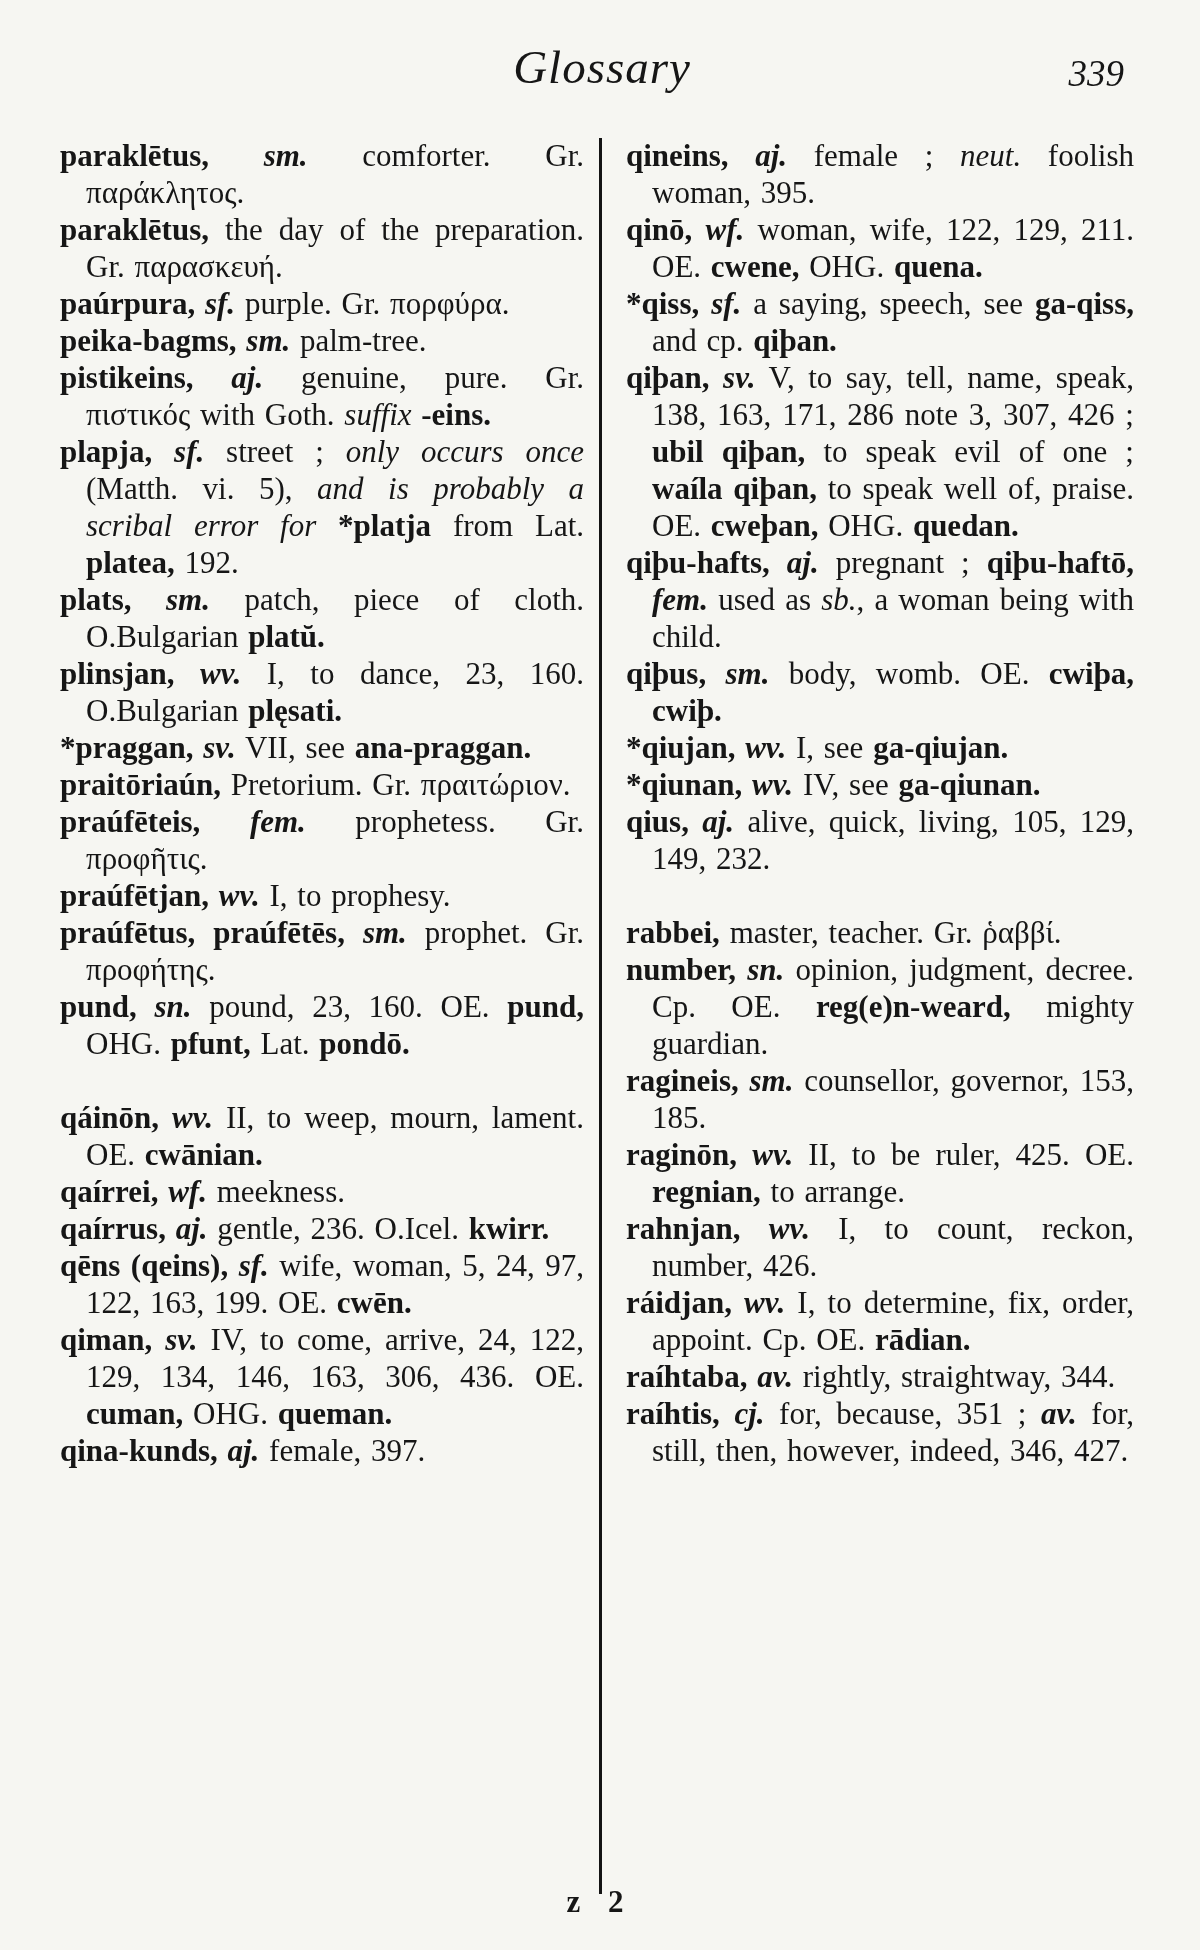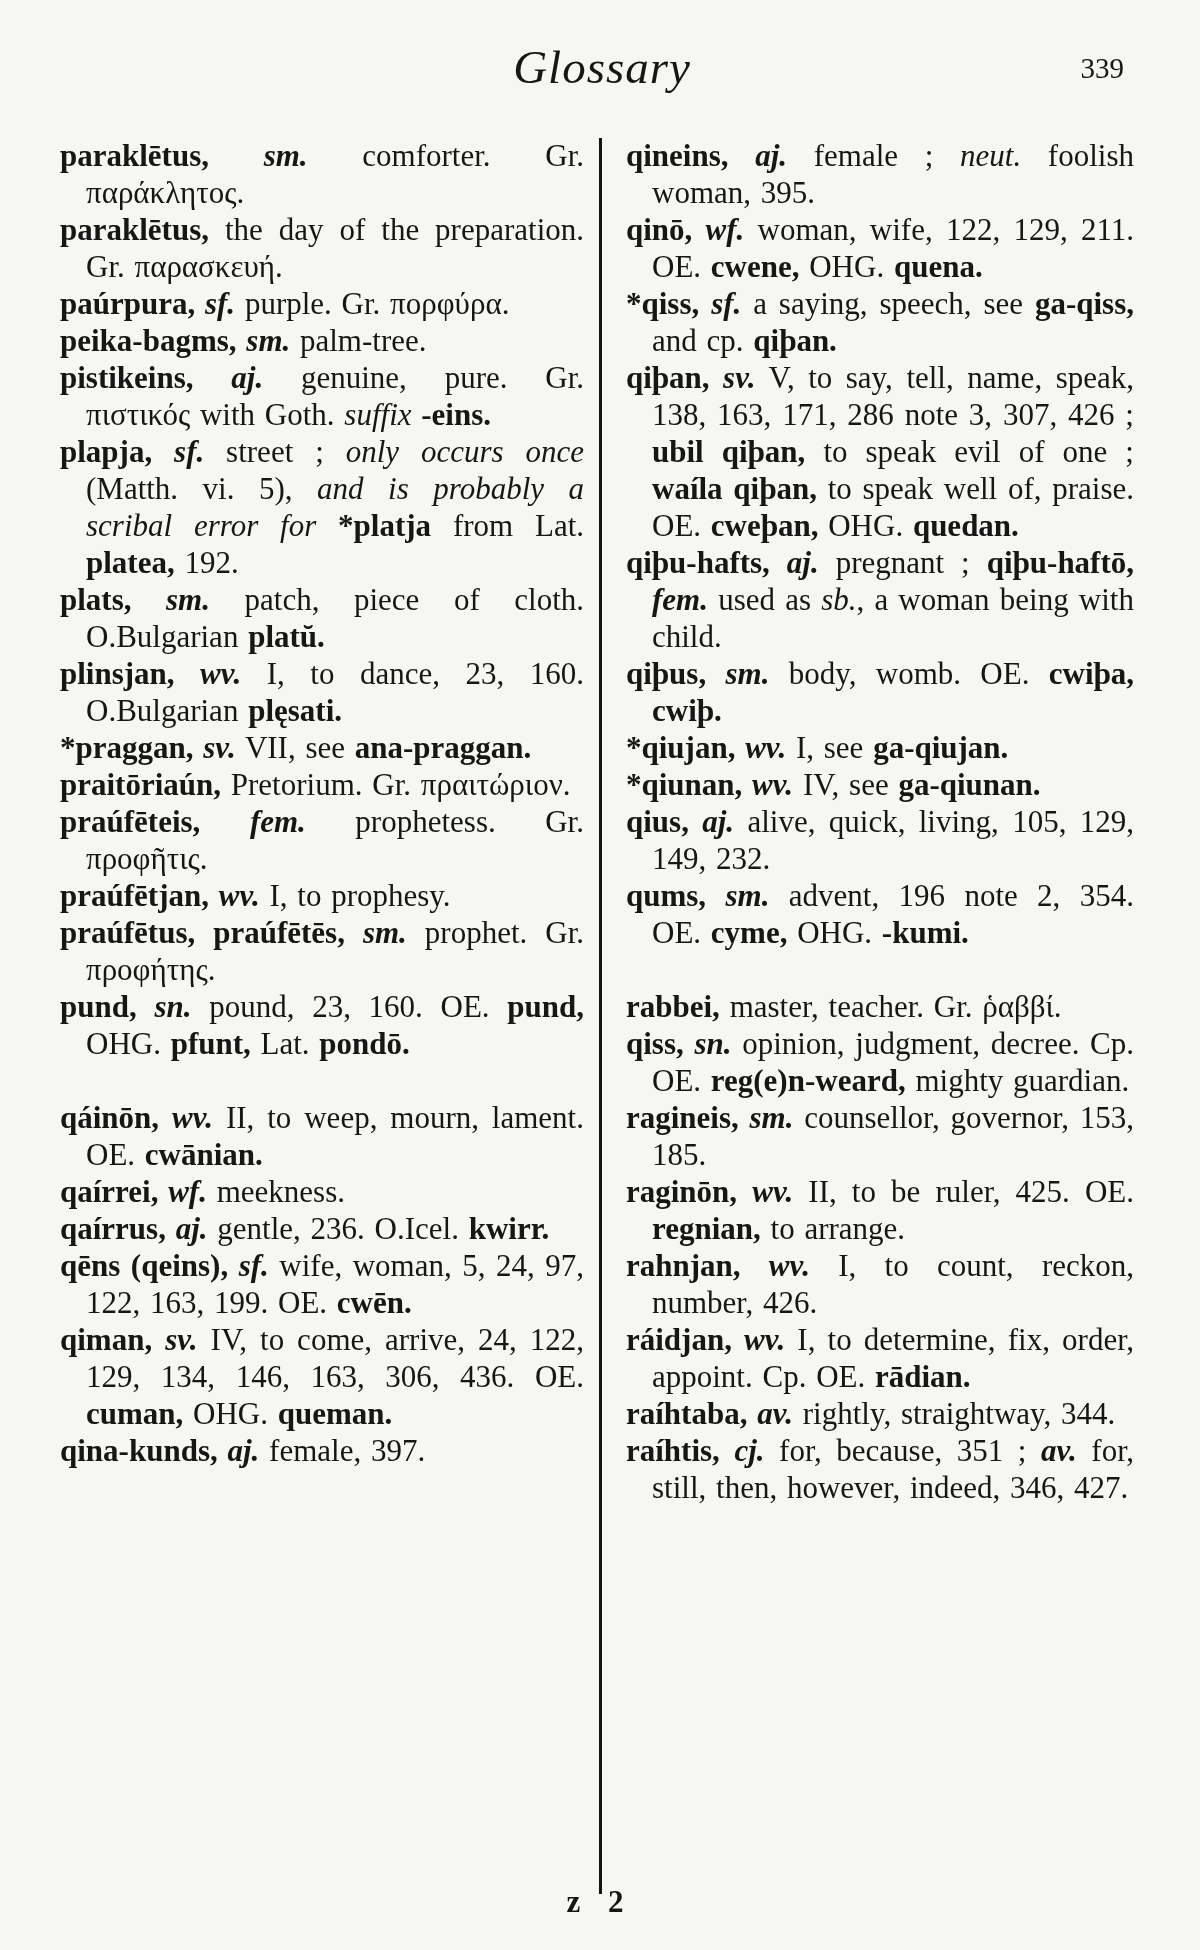--- a/index.html
+++ b/index.html
@@ -14,21 +14,22 @@
   .page{position:absolute;inset:0;}
   .running-head{
     position:absolute;top:40px;left:4px;right:0;
     text-align:center;
     font-style:italic;
     font-size:47px;
     letter-spacing:1px;
   }
   .page-number{
     position:absolute;top:52px;right:76px;
-    font-size:29px;
+    font-size:37px;
+    font-style:italic;
   }
   .column-divider{
     position:absolute;left:599px;top:138px;
     width:3px;height:1756px;
     background:#141414;
   }
   .col{
     position:absolute;top:137px;
   }
   .col-left{left:60px;width:524px;}
@@ -92,23 +93,22 @@
   <div class="col col-right">
       <p class="entry"><span class="seg-b">qineins, </span><span class="seg-bi">aj.</span><span class="seg-n"> female ; </span><span class="seg-i">neut.</span><span class="seg-n"> foolish woman, 395.</span></p>
       <p class="entry"><span class="seg-b">qinō, </span><span class="seg-bi">wf.</span><span class="seg-n"> woman, wife, 122, 129, 211. OE. </span><span class="seg-b">cwene,</span><span class="seg-n"> OHG. </span><span class="seg-b">quena.</span></p>
       <p class="entry"><span class="seg-b">*qiss, </span><span class="seg-bi">sf.</span><span class="seg-n"> a saying, speech, see </span><span class="seg-b">ga-qiss,</span><span class="seg-n"> and cp. </span><span class="seg-b">qiþan.</span></p>
       <p class="entry"><span class="seg-b">qiþan, </span><span class="seg-bi">sv.</span><span class="seg-n"> V, to say, tell, name, speak, 138, 163, 171, 286 note 3, 307, 426 ; </span><span class="seg-b">ubil qiþan,</span><span class="seg-n"> to speak evil of one ; </span><span class="seg-b">waíla qiþan,</span><span class="seg-n"> to speak well of, praise. OE. </span><span class="seg-b">cweþan,</span><span class="seg-n"> OHG. </span><span class="seg-b">quedan.</span></p>
       <p class="entry"><span class="seg-b">qiþu-hafts, </span><span class="seg-bi">aj.</span><span class="seg-n"> pregnant ; </span><span class="seg-b">qiþu-haftō, </span><span class="seg-bi">fem.</span><span class="seg-n"> used as </span><span class="seg-i">sb.</span><span class="seg-n">, a woman being with child.</span></p>
       <p class="entry"><span class="seg-b">qiþus, </span><span class="seg-bi">sm.</span><span class="seg-n"> body, womb. OE. </span><span class="seg-b">cwiþa, cwiþ.</span></p>
       <p class="entry"><span class="seg-b">*qiujan, </span><span class="seg-bi">wv.</span><span class="seg-n"> I, see </span><span class="seg-b">ga-qiujan.</span></p>
       <p class="entry"><span class="seg-b">*qiunan, </span><span class="seg-bi">wv.</span><span class="seg-n"> IV, see </span><span class="seg-b">ga-qiunan.</span></p>
       <p class="entry"><span class="seg-b">qius, </span><span class="seg-bi">aj.</span><span class="seg-n"> alive, quick, living, 105, 129, 149, 232.</span></p>
-      <p class="entry"><span class="seg-b">qums, </span><span class="seg-bi">sm.</span><span class="seg-n"> advent, 196 note 2, 354. OE. </span><span class="seg-b">cyme,</span><span class="seg-n"> OHG. </span><span class="seg-b">-kumi.</span></p>
       <p class="entry gap"><span class="seg-b">rabbei, </span><span class="seg-n">master, teacher. Gr. ῥαββί.</span></p>
-      <p class="entry"><span class="seg-b">qiss, </span><span class="seg-bi">sn.</span><span class="seg-n"> opinion, judgment, decree. Cp. OE. </span><span class="seg-b">reg(e)n-weard,</span><span class="seg-n"> mighty guardian.</span></p>
+      <p class="entry"><span class="seg-b">number, </span><span class="seg-bi">sn.</span><span class="seg-n"> opinion, judgment, decree. Cp. OE. </span><span class="seg-b">reg(e)n-weard,</span><span class="seg-n"> mighty guardian.</span></p>
       <p class="entry"><span class="seg-b">ragineis, </span><span class="seg-bi">sm.</span><span class="seg-n"> counsellor, governor, 153, 185.</span></p>
       <p class="entry"><span class="seg-b">raginōn, </span><span class="seg-bi">wv.</span><span class="seg-n"> II, to be ruler, 425. OE. </span><span class="seg-b">regnian,</span><span class="seg-n"> to arrange.</span></p>
       <p class="entry"><span class="seg-b">rahnjan, </span><span class="seg-bi">wv.</span><span class="seg-n"> I, to count, reckon, number, 426.</span></p>
       <p class="entry"><span class="seg-b">ráidjan, </span><span class="seg-bi">wv.</span><span class="seg-n"> I, to determine, fix, order, appoint. Cp. OE. </span><span class="seg-b">rādian.</span></p>
       <p class="entry"><span class="seg-b">raíhtaba, </span><span class="seg-bi">av.</span><span class="seg-n"> rightly, straightway, 344.</span></p>
       <p class="entry"><span class="seg-b">raíhtis, </span><span class="seg-bi">cj.</span><span class="seg-n"> for, because, 351 ; </span><span class="seg-bi">av.</span><span class="seg-n"> for, still, then, however, indeed, 346, 427.</span></p>
     </div>
 
   <div class="signature-mark">z 2</div>
 

